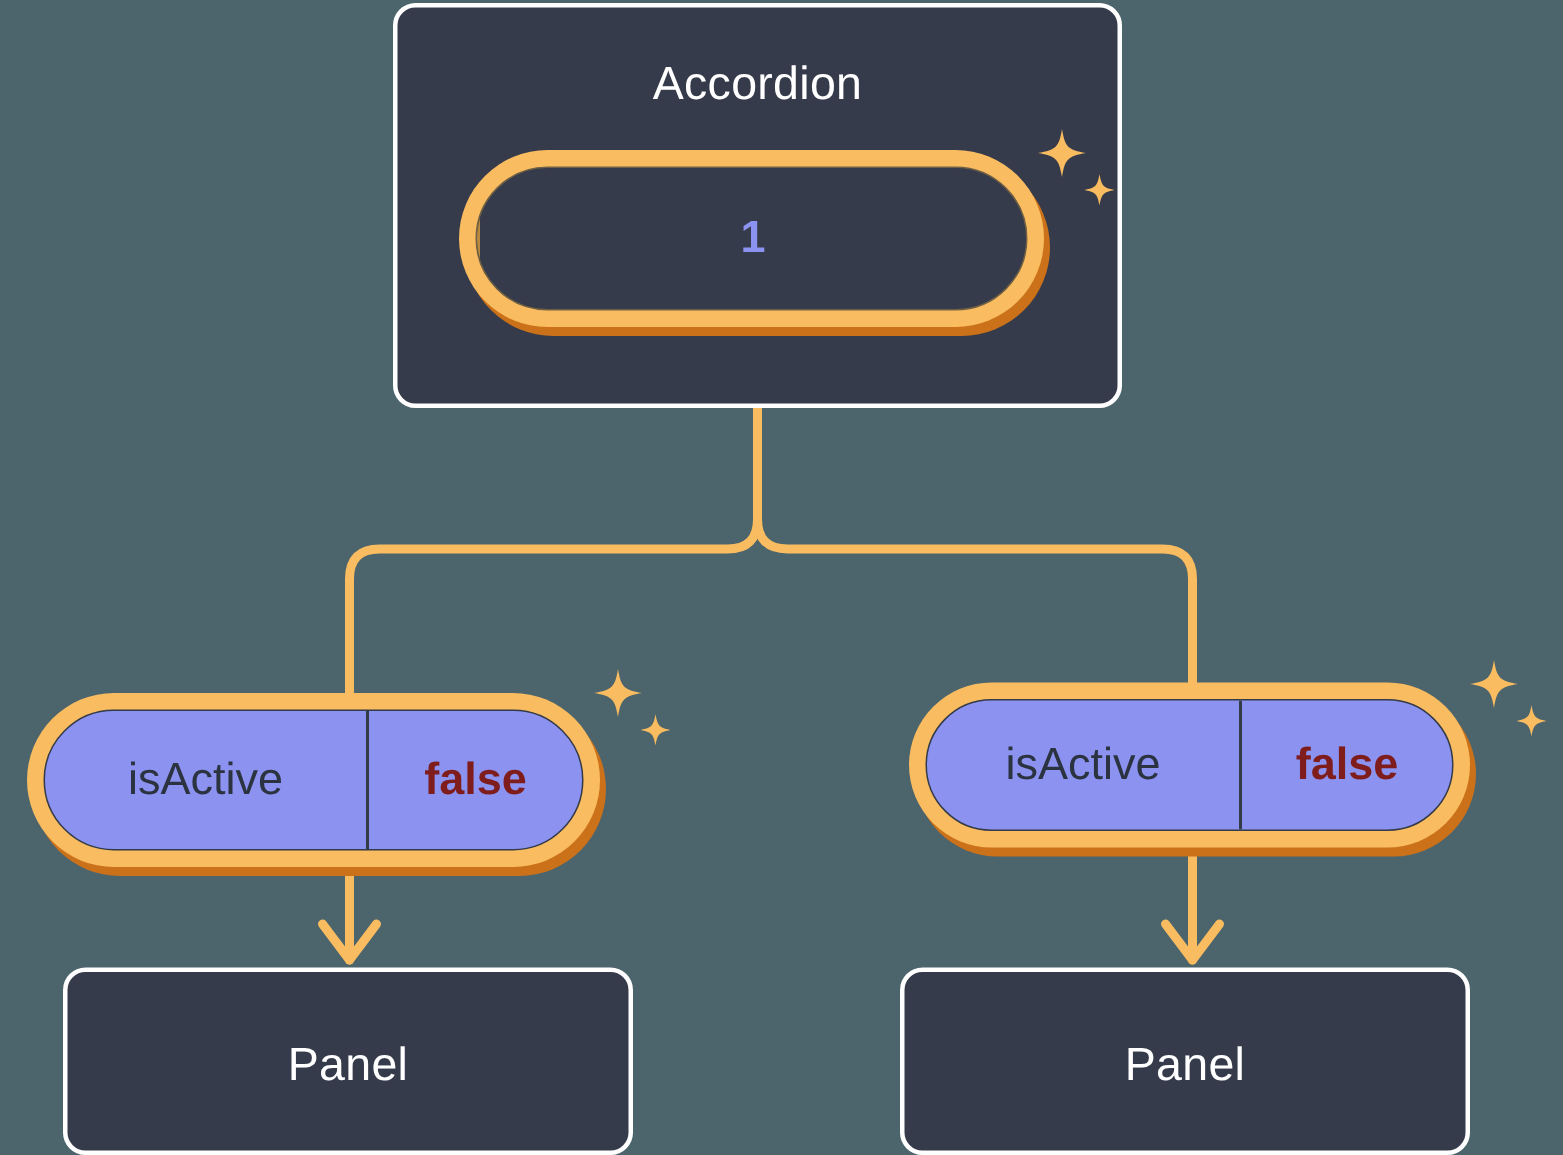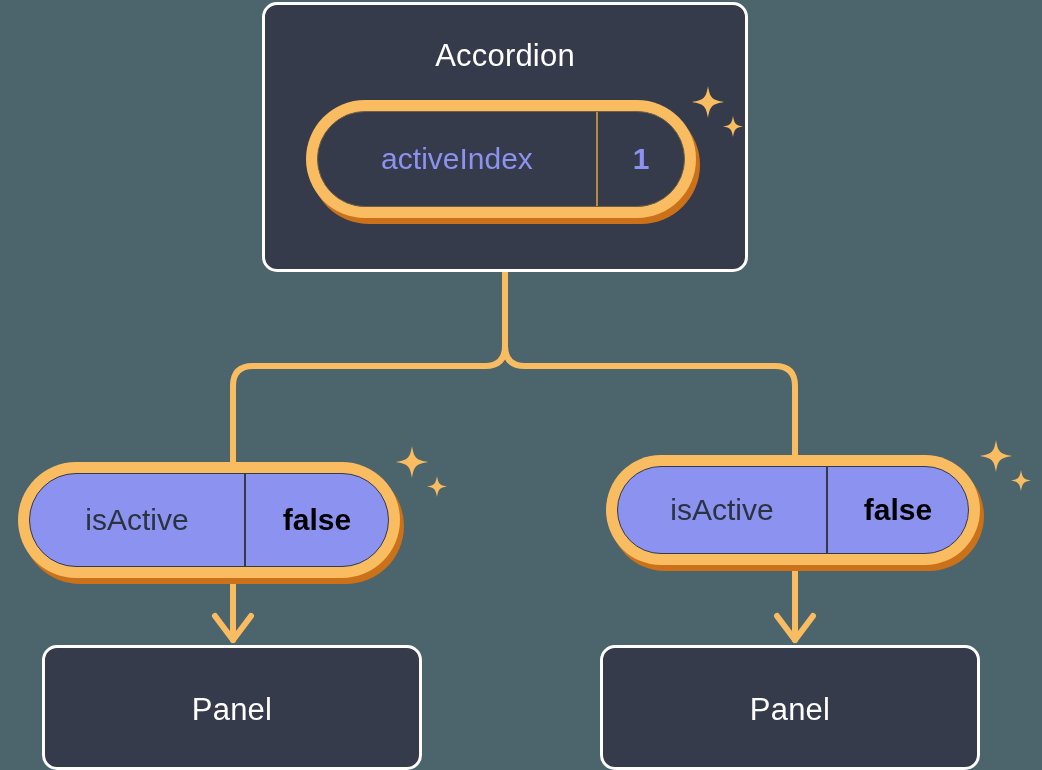--- a/index.html
+++ b/index.html
@@ -66,21 +66,21 @@
   }
 
   
   .pill-dark .pill-body{background:#353b4a;border:1px solid #6f5f44;}
   .pill-dark .pill-key{color:#8b92f0;font-size:30px;font-weight:400;}
   .pill-dark .pill-val{color:#8b92f0;font-size:30px;font-weight:700;border-left:2px solid #b98a3d;}
 
   
   .pill-purple .pill-body{background:#8b92f0;border:1px solid #333a48;}
   .pill-purple .pill-key{color:#2b3340;font-size:30px;font-weight:400;}
-  .pill-purple .pill-val{color:#000000;font-size:30px;font-weight:700;border-left:2px solid #333a48;}
+  .pill-purple .pill-val{color:#7f1d1d;font-size:30px;font-weight:700;border-left:2px solid #333a48;}
 
   
   .sparkle{position:absolute;z-index:5;}
 </style>
 </head>
 <body>
 
 <div id="stage">
 
   <svg id="wires" viewBox="0 0 1042 770">
@@ -102,21 +102,20 @@
   </svg>
 
   <div class="card" style="left:262px;top:2px;width:486px;height:270px;">
     <div class="card-title" style="top:33px;">Accordion</div>
   </div>
 
   <div class="pill-wrap pill-dark" style="left:306px;top:100px;width:390px;height:118px;">
     <div class="pill-shadow"></div>
     <div class="pill-ring">
       <div class="pill-body">
-        <div class="pill-key" style="flex:0 0 278px;">activeIndex</div>
         <div class="pill-val" style="flex:1 1 auto;">1</div>
       </div>
     </div>
   </div>
 
   <svg class="sparkle" style="left:686px;top:84px;width:62px;height:62px;" viewBox="0 0 62 62">
     <path d="M22,2 C24,14 26,16 38,18 C26,20 24,22 22,34 C20,22 18,20 6,18 C18,16 20,14 22,2 Z" fill="#f9bc60"></path>
     <path d="M47,32 C48.4,40 49.6,41.2 57,42.6 C49.6,44 48.4,45.2 47,53 C45.6,45.2 44.4,44 37,42.6 C44.4,41.2 45.6,40 47,32 Z" fill="#f9bc60"></path>
   </svg>
 

